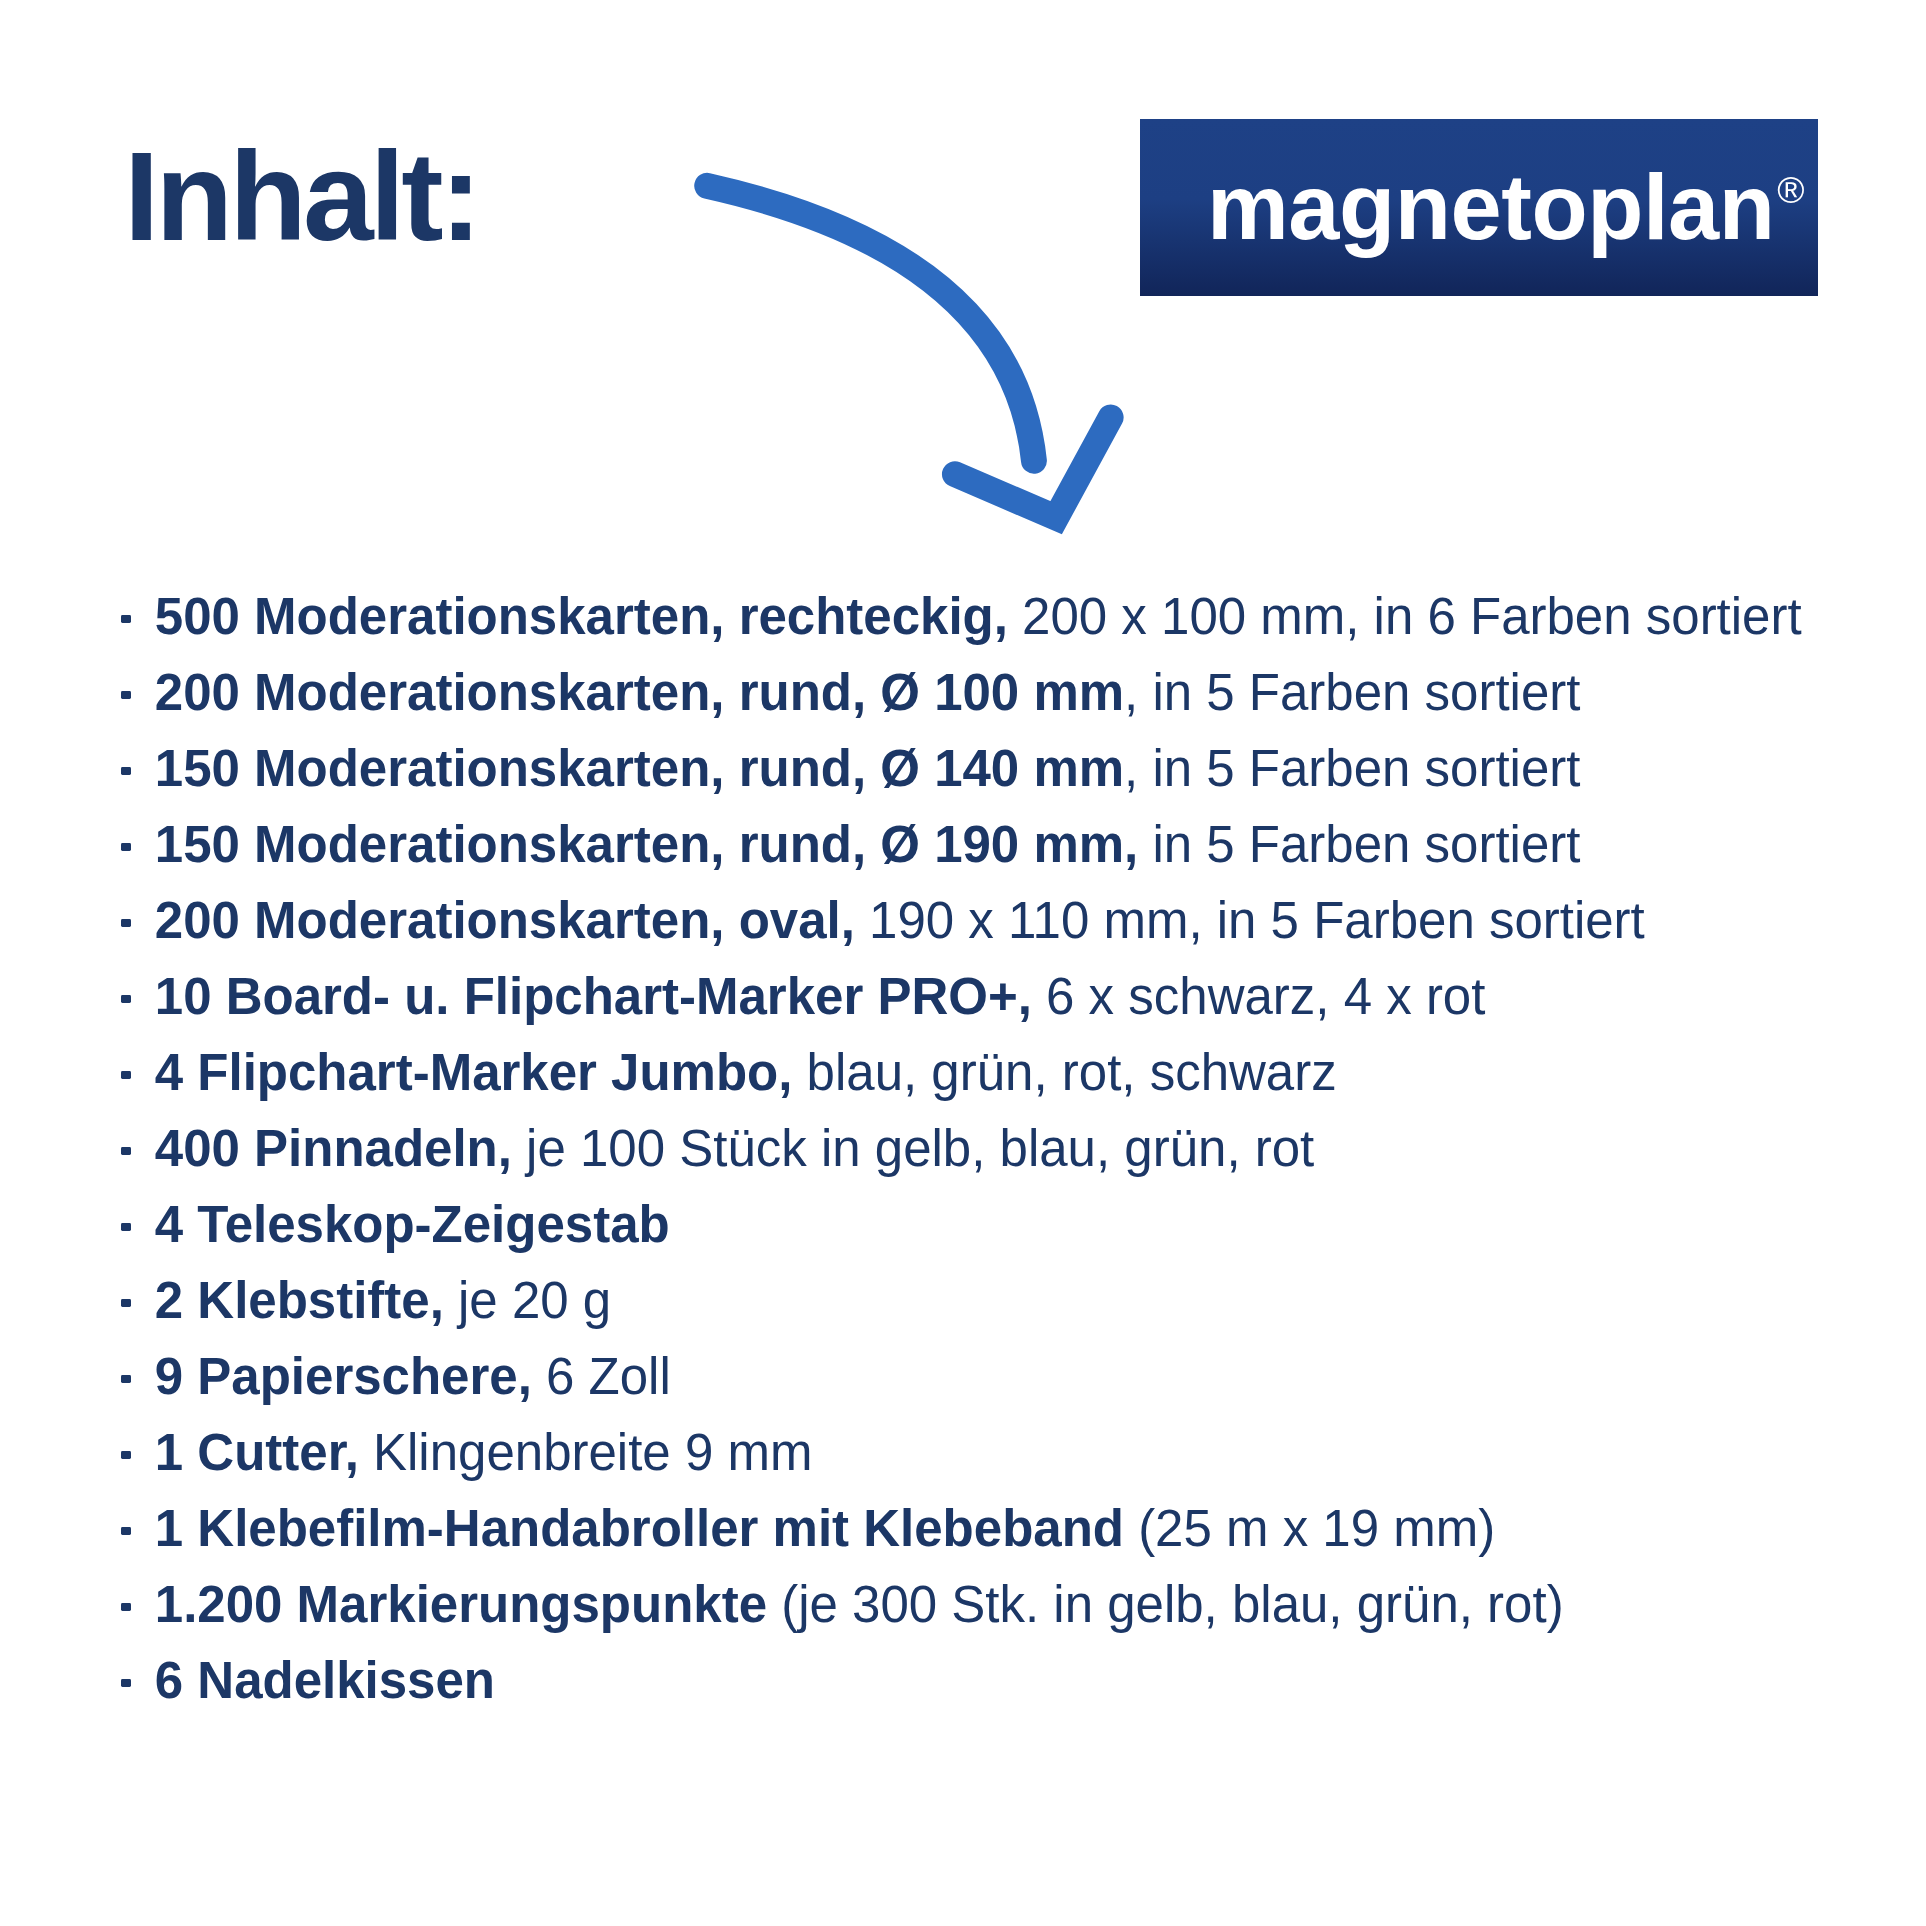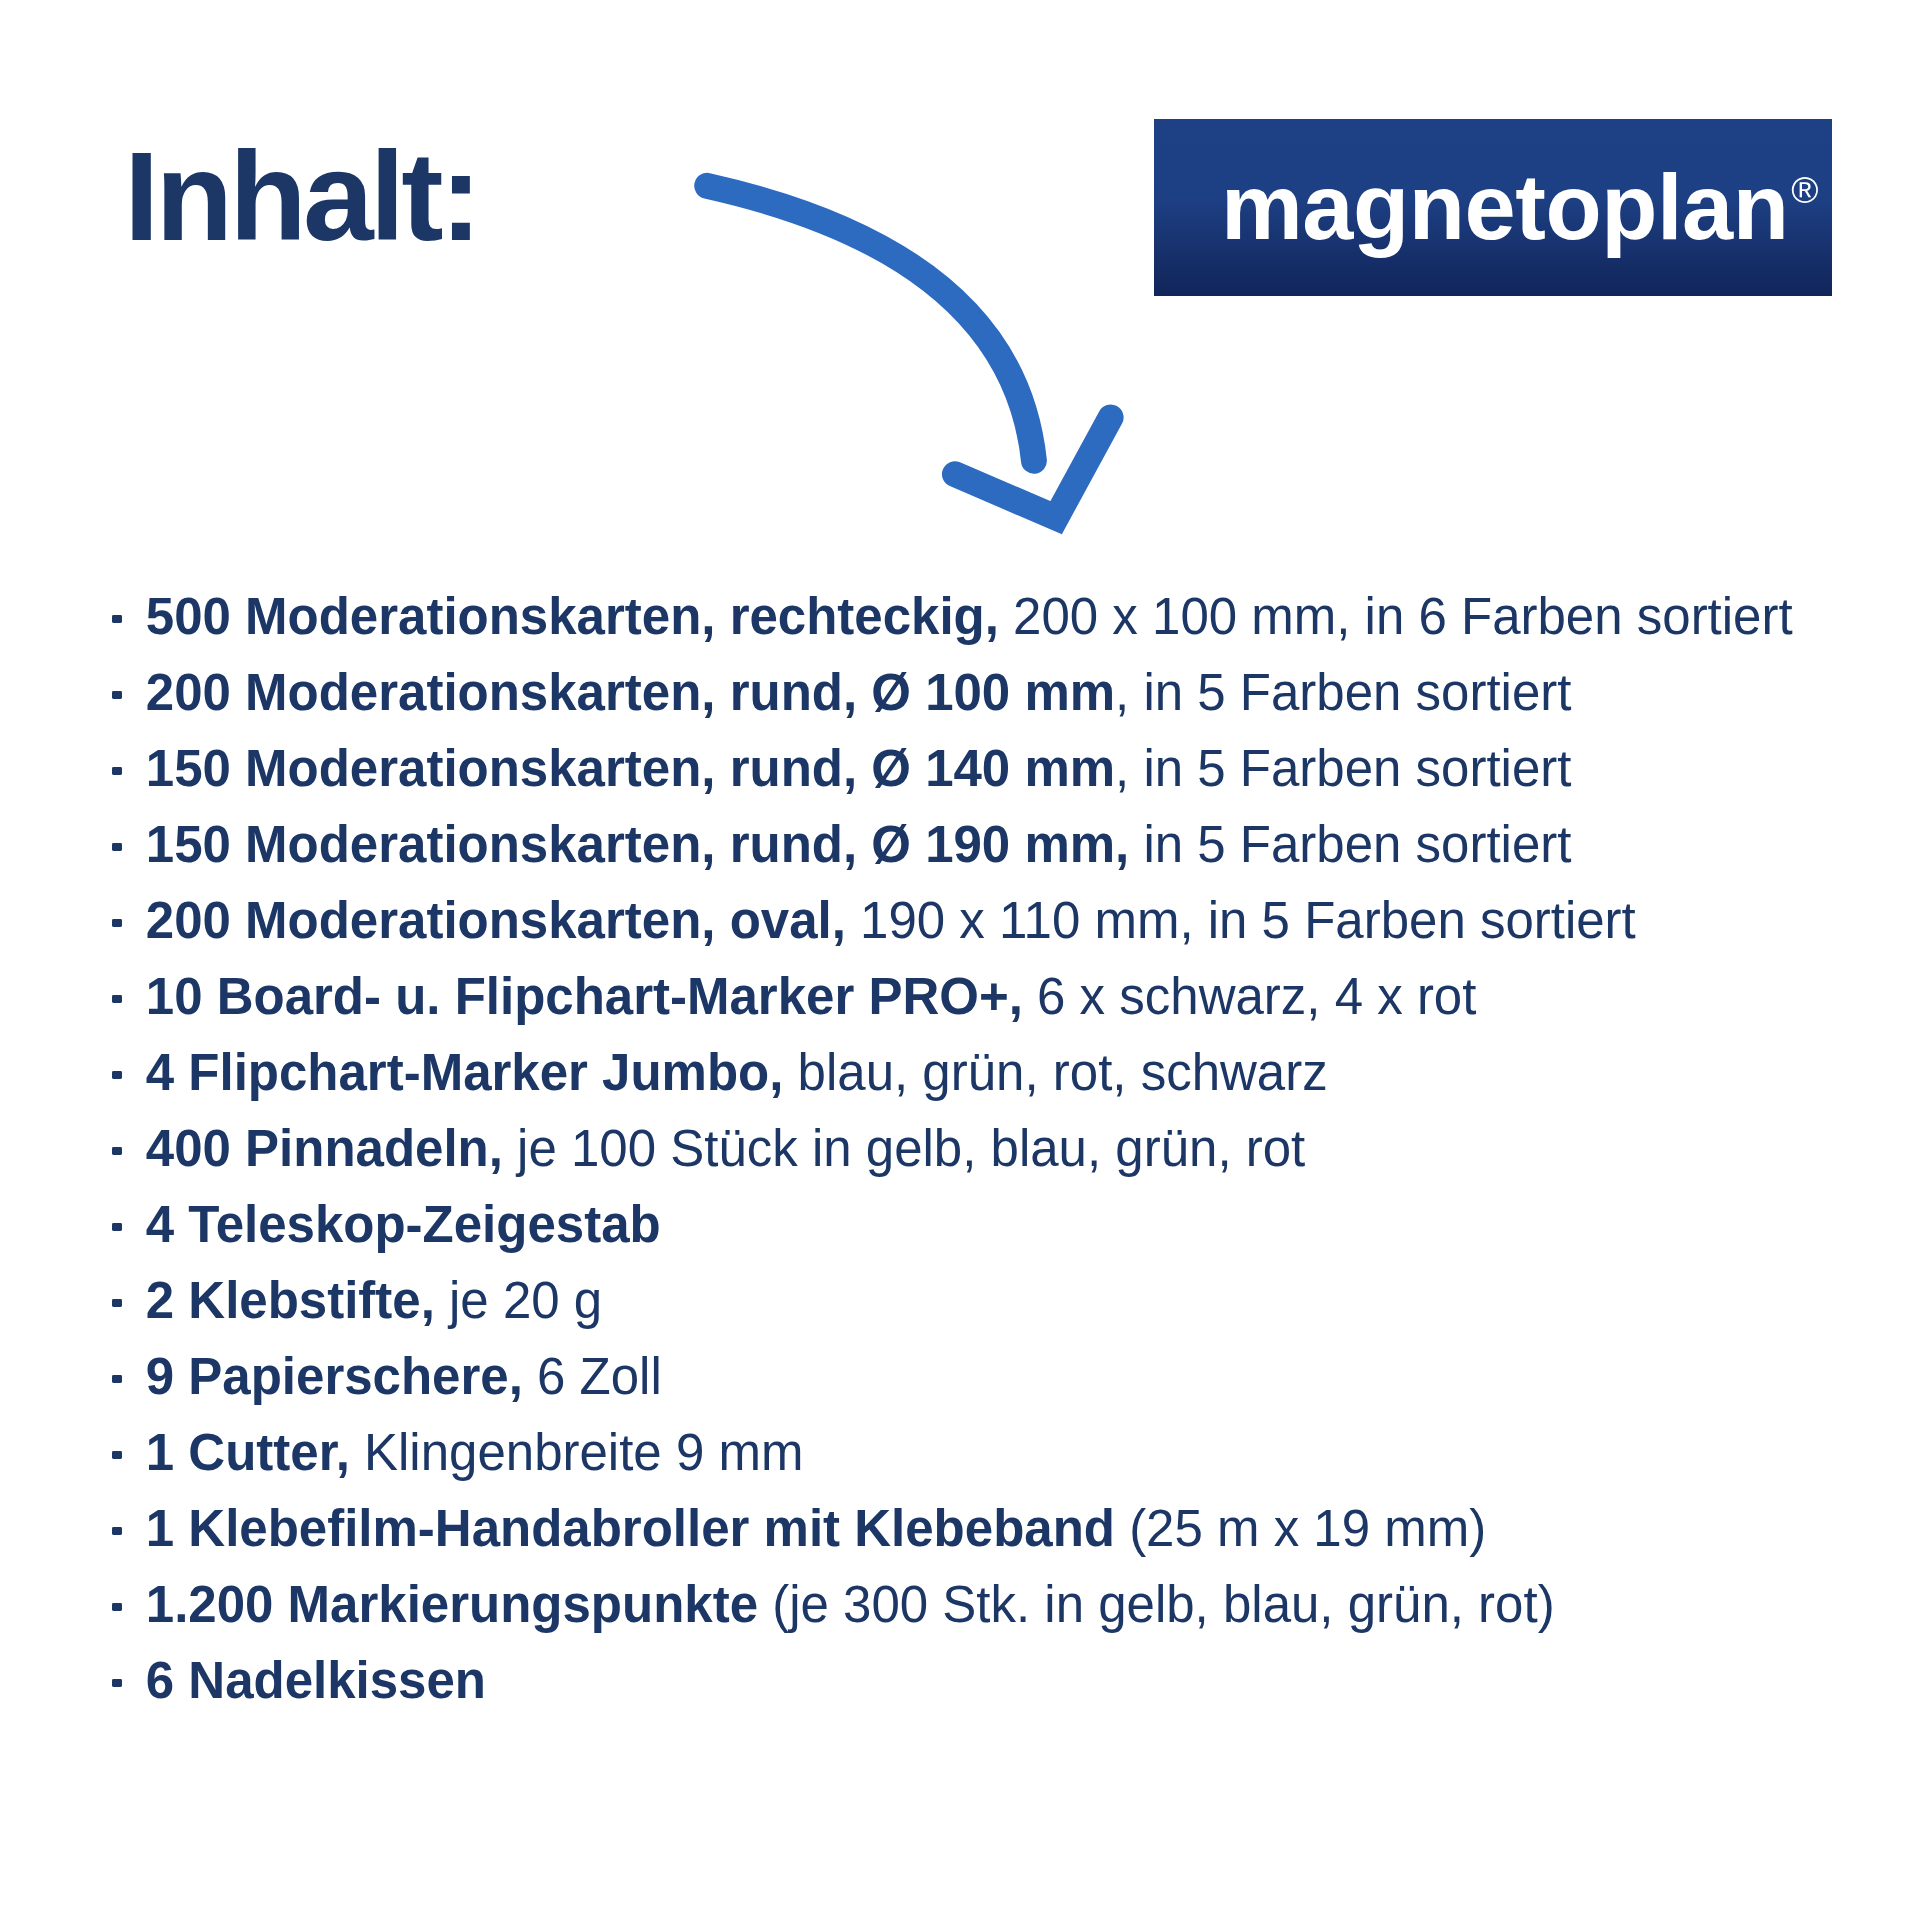--- a/index.html
+++ b/index.html
@@ -36,42 +36,41 @@
   .brand-logo{
     position:absolute;
     left:1140px;
     top:119px;
     width:678px;
     height:177px;
     background:linear-gradient(180deg, var(--logo_top) 0%, #1d3f83 45%, var(--logo_bottom) 100%);
     display:flex;
     align-items:center;
     padding-left:67px;
-    margin-left:14px;
   }
   .brand-logo-text{
     font-size:92px;
     font-weight:700;
     color:var(--white);
     letter-spacing:-0.005em;
     white-space:pre;
   }
   .reg-mark{
     display:inline-block;
     font-size:37px;
     font-weight:400;
     color:var(--white);
     position:relative;
     top:-36px;
     margin-left:2.8px;
   }
 
   .content-list{
     position:absolute;
-    left:112px;
+    left:121px;
     top:579px;
     width:1729px;
   }
   .list-item{
     height:76px;
     line-height:76px;
     font-size:51px;
     white-space:pre;
     color:var(--navy);
   }

